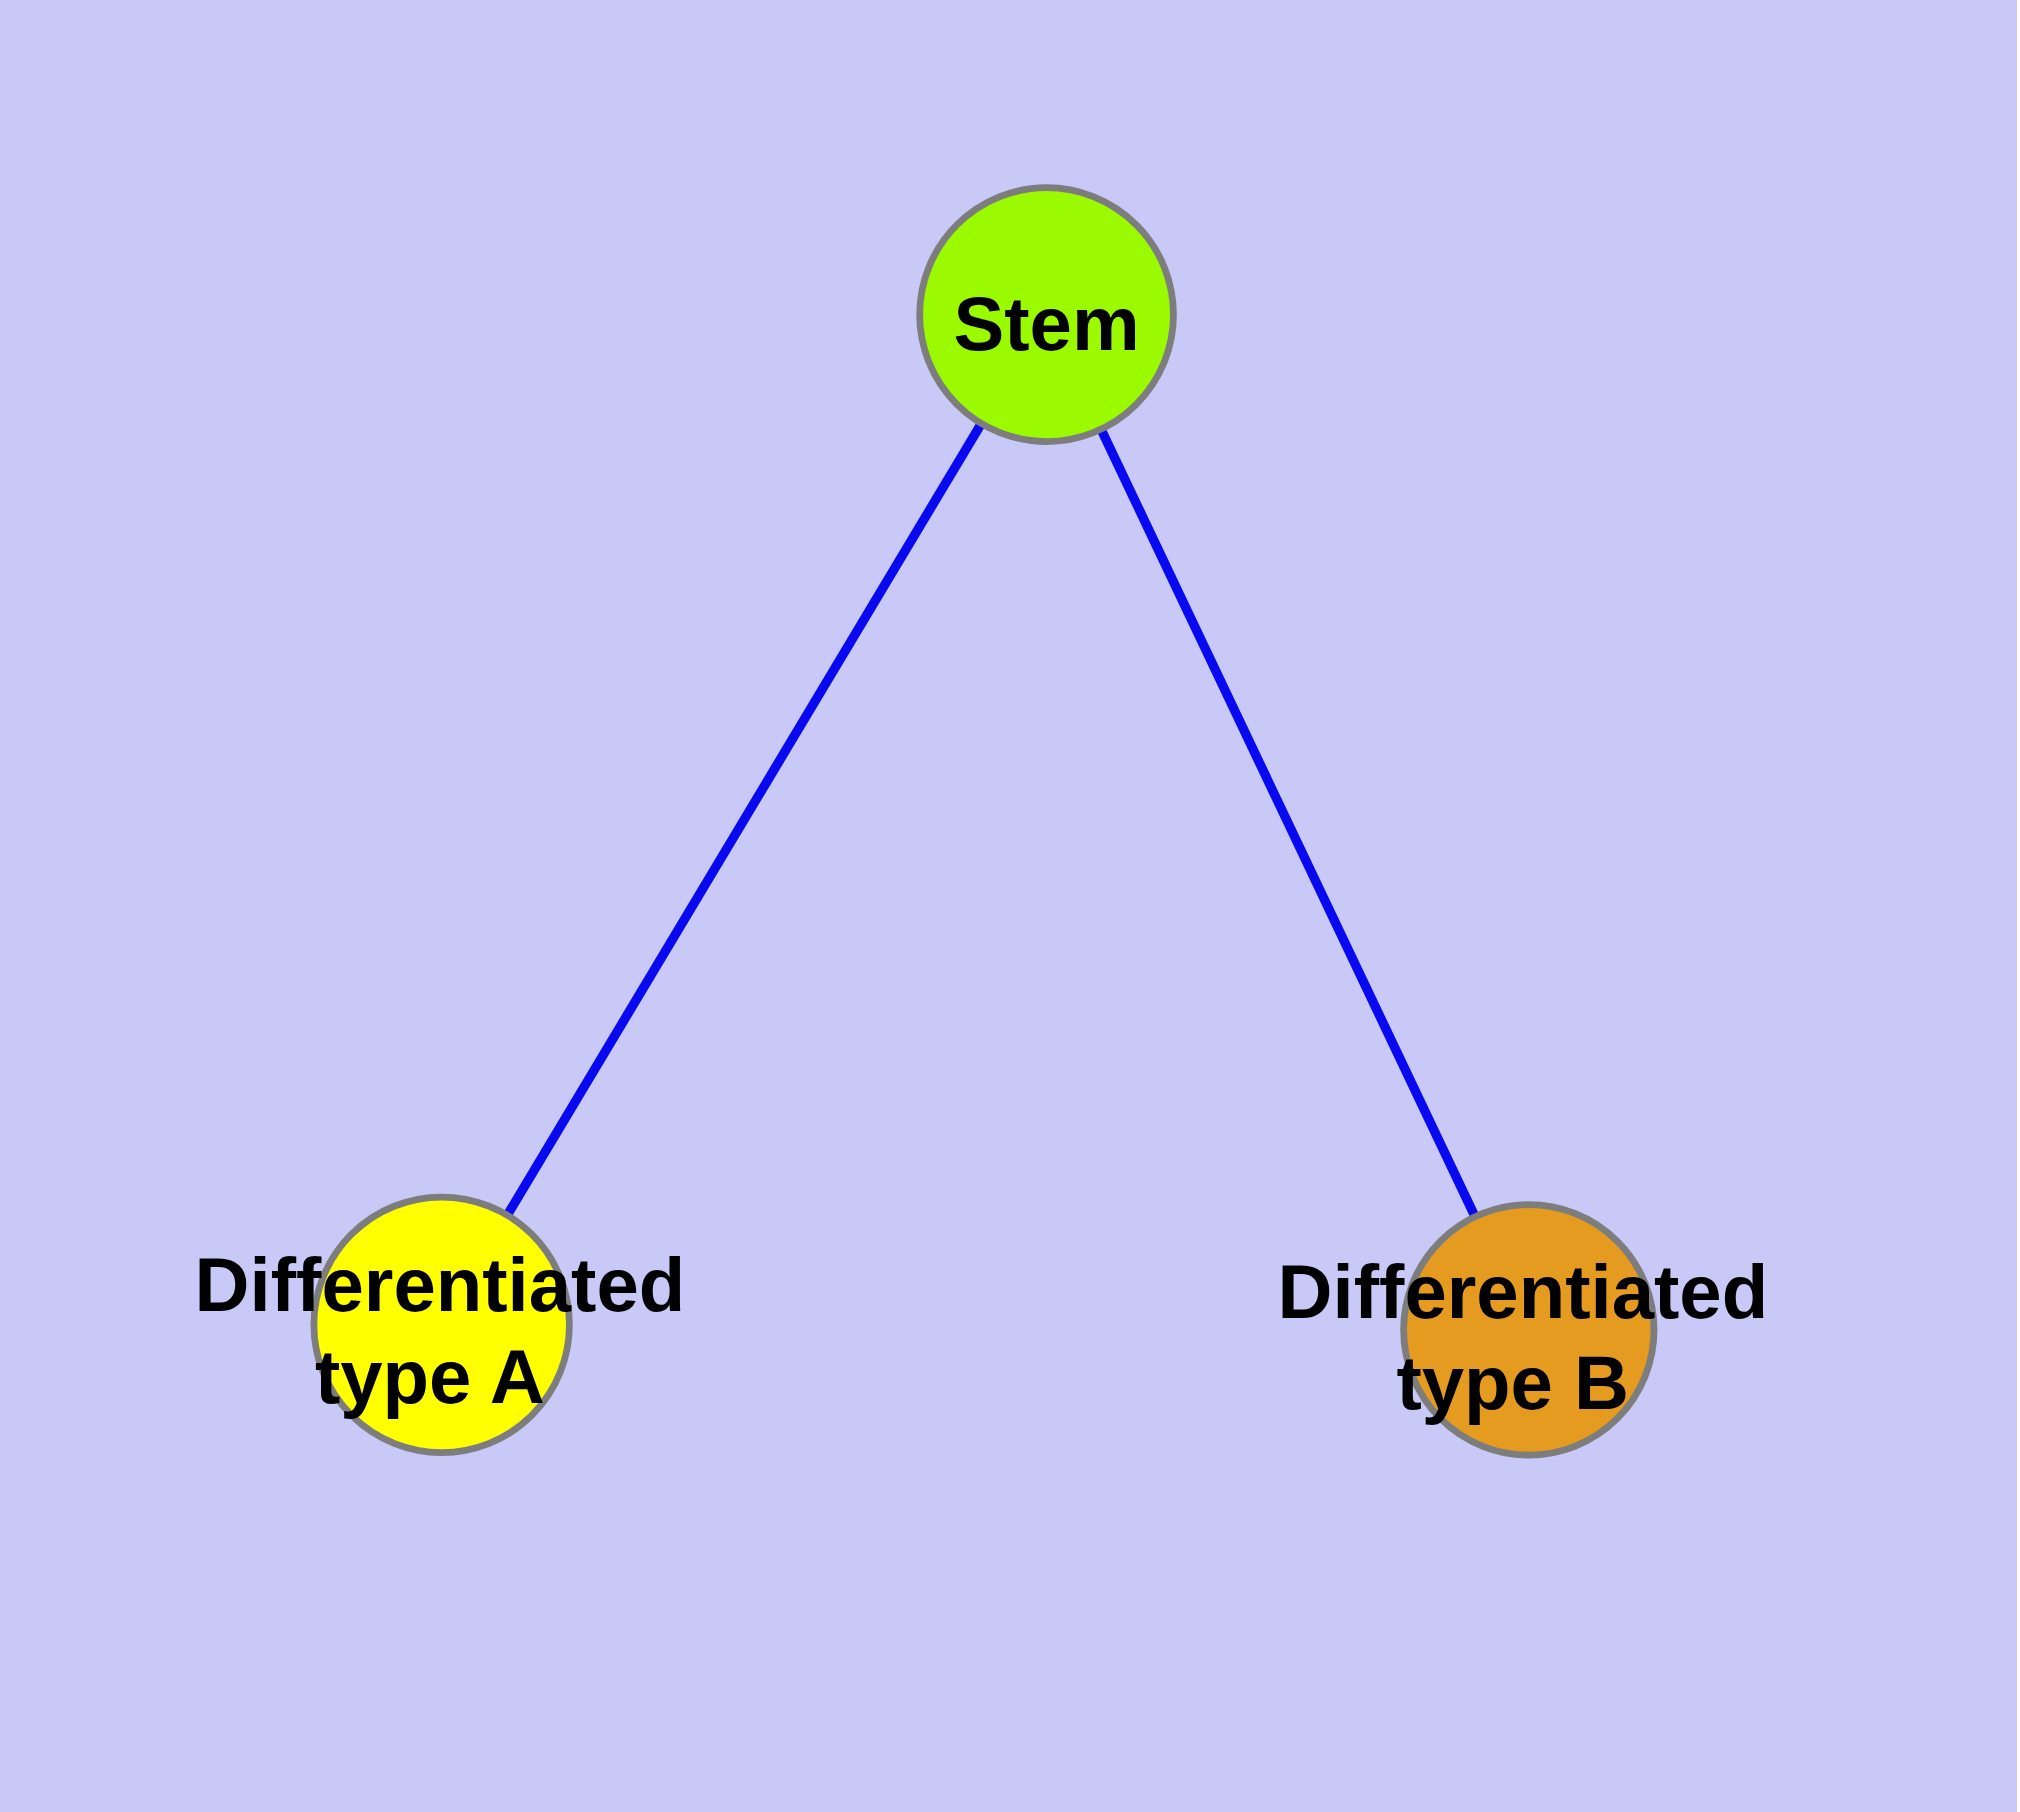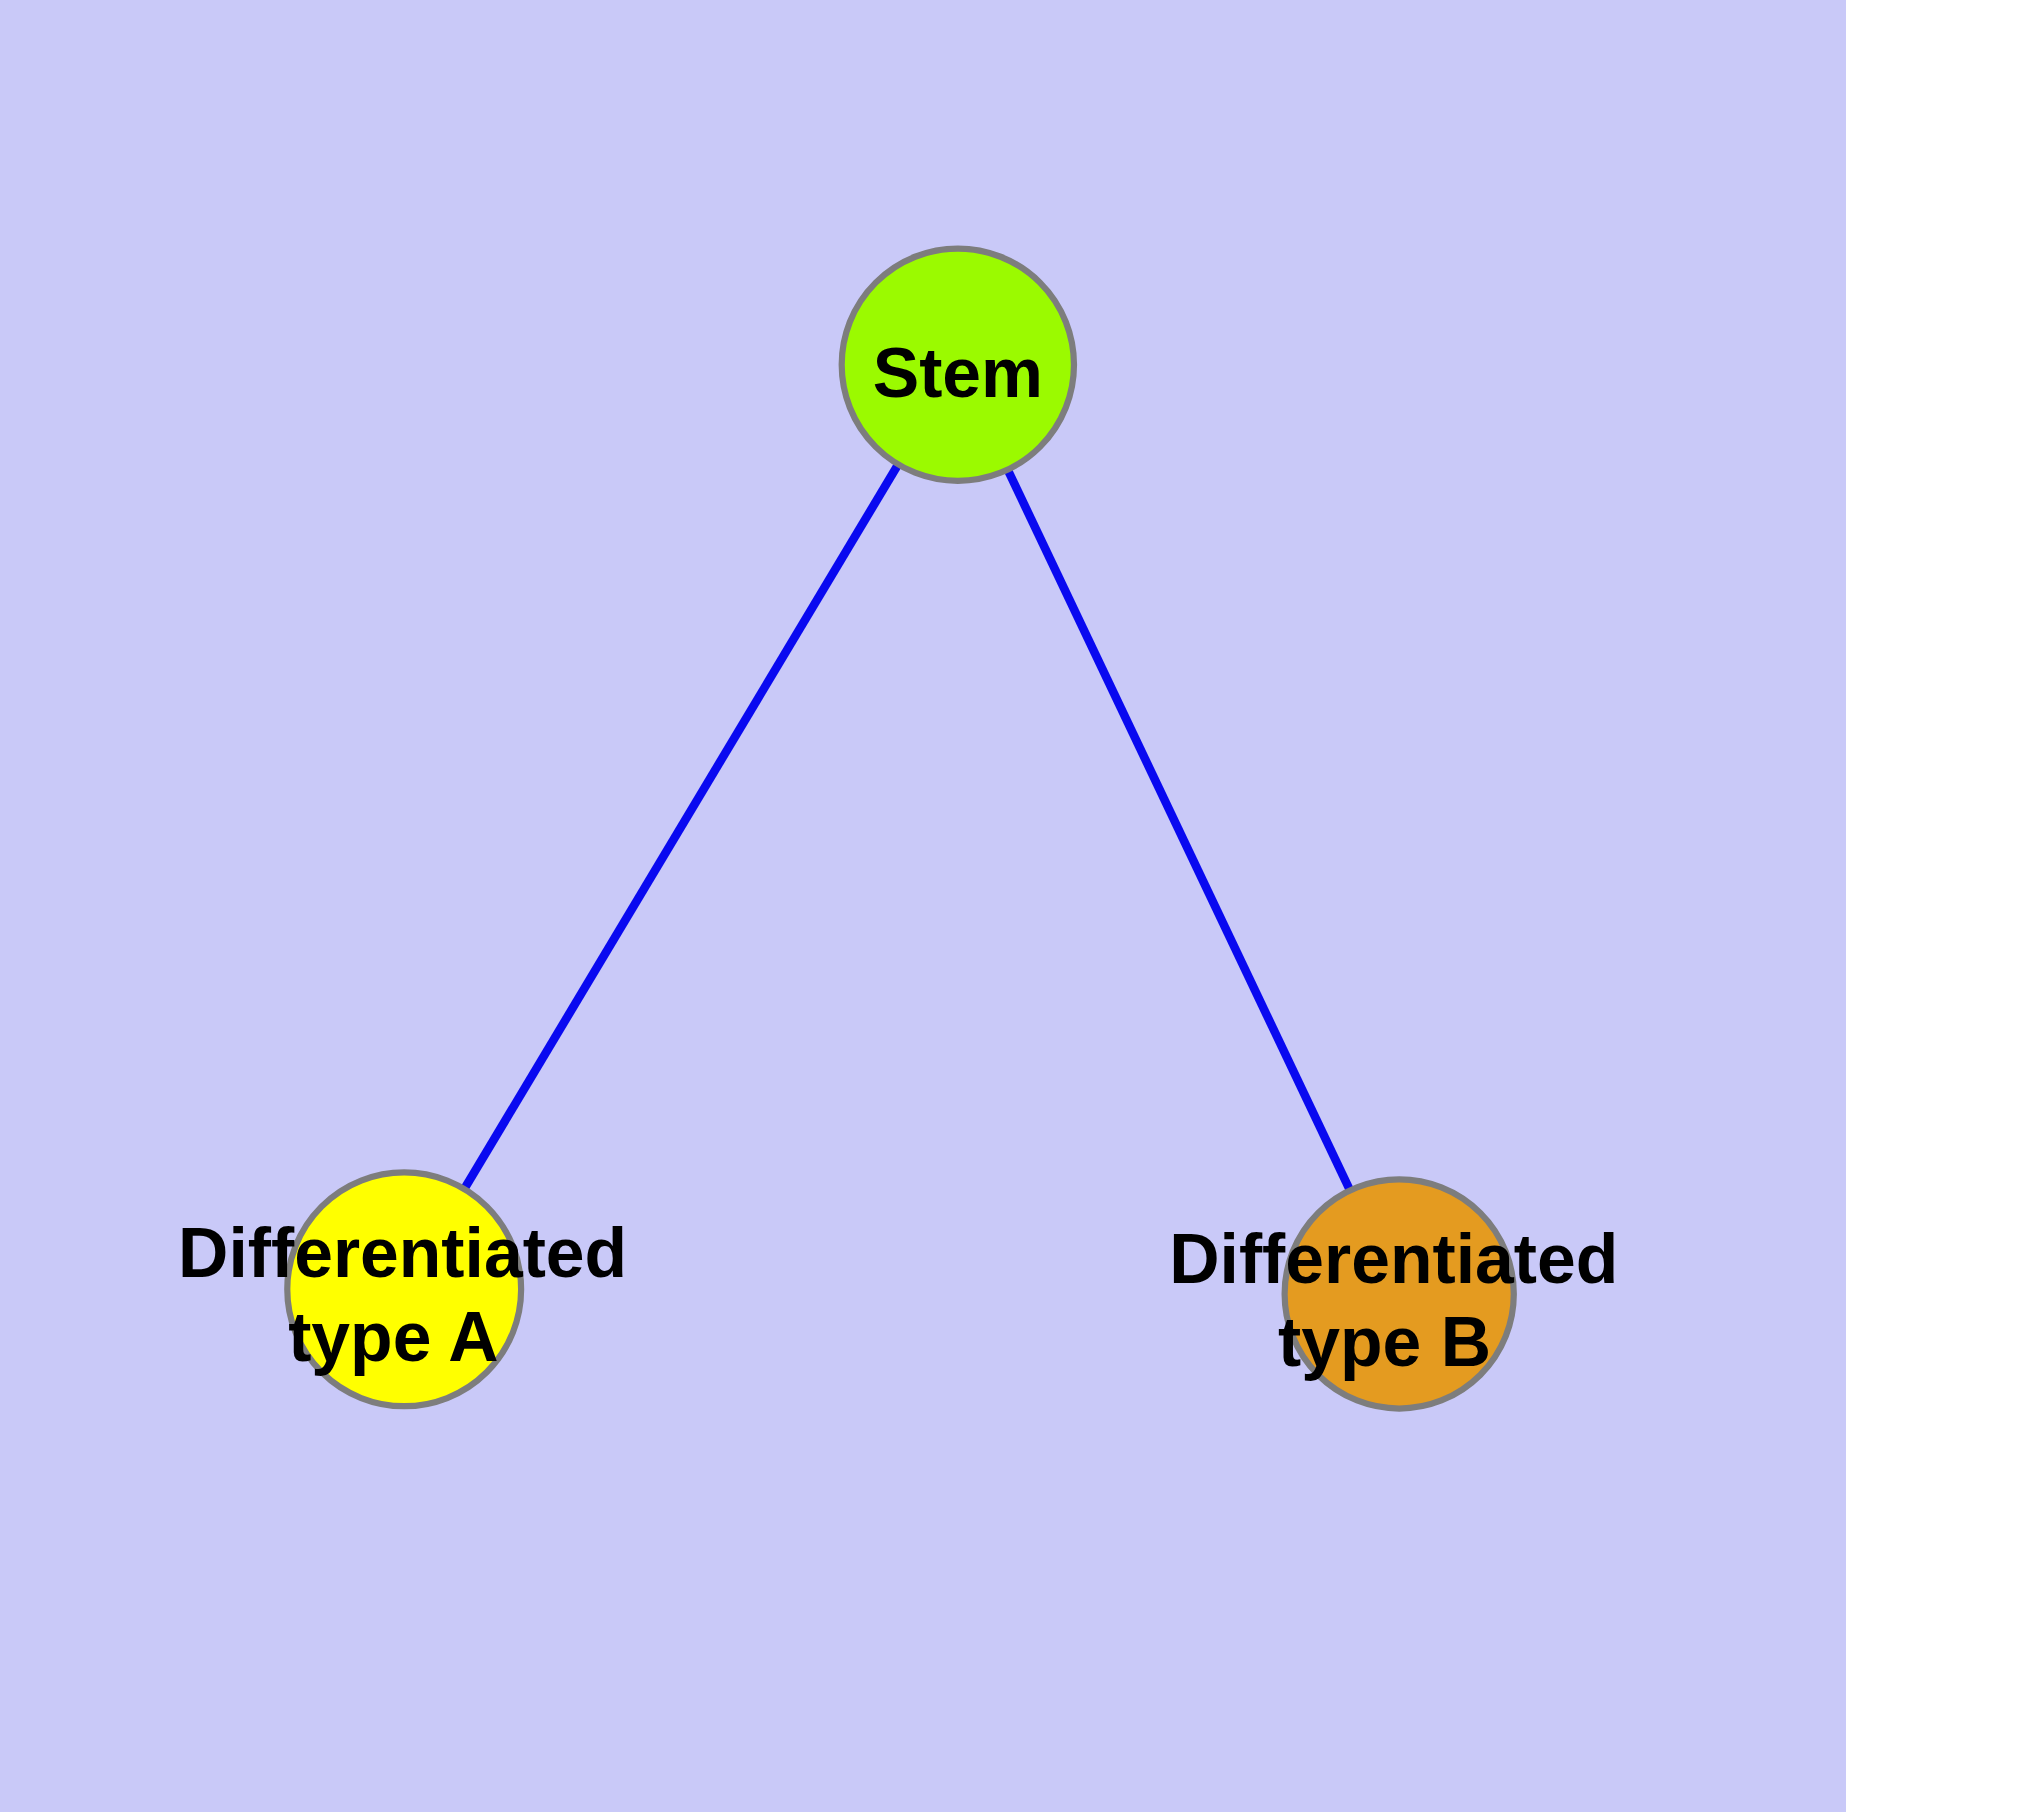--- a/index.html
+++ b/index.html
@@ -2,21 +2,21 @@
 <html style="font-size:13.6px"><head>
 <meta charset="utf-8">
 <style>
   html, body {
     margin: 0;
     padding: 0;
     background: #ffffff;
   }
   .stage {
     position: relative;
-    width: 1846px;
+    width: 2017px;
     height: 1812px;
     overflow: hidden;
   }
   .stage svg {
     display: block;
     width: 100%;
     height: 100%;
   }
   .edge {
     fill: none;

